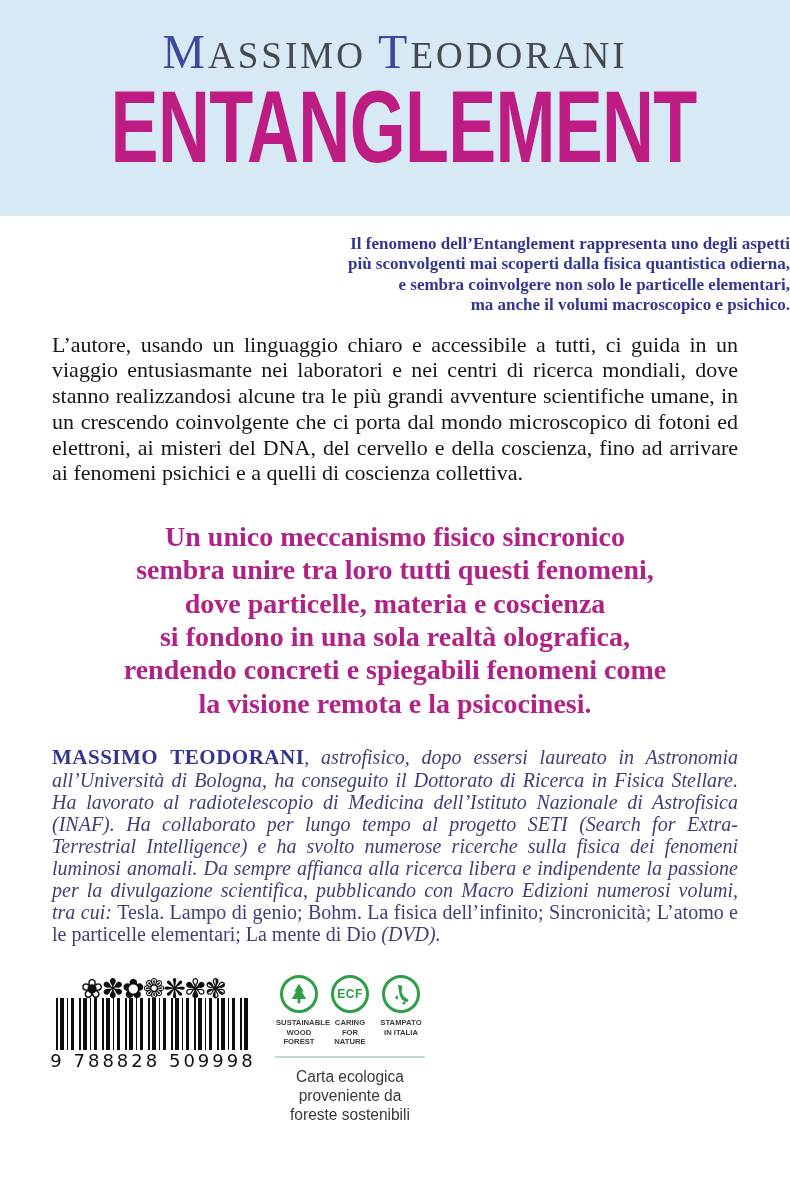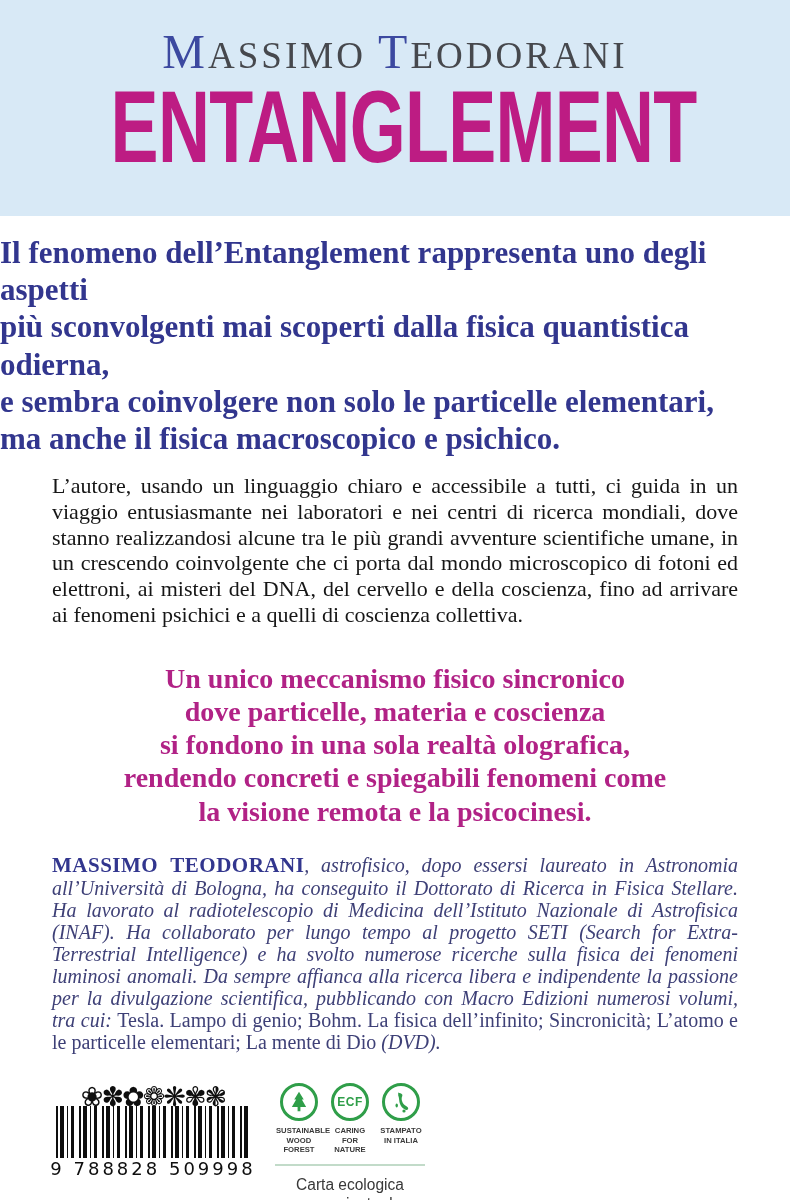--- a/index.html
+++ b/index.html
@@ -19,22 +19,22 @@
   .title {
     margin-top:0px; line-height:1;
     font-family:"Liberation Sans", sans-serif; font-weight:bold;
     font-size:100px; letter-spacing:-1px; color:#bd1c83;
     transform:scale(0.72,1.02); transform-origin:50% 45%;
     white-space:nowrap;
   }
 
   
   .lead {
-    margin-top:18px; text-align:left; font-weight:bold;
-    font-size:31px; line-height:1.2; color:#32368e;
+    margin-top:18px; text-align:right; font-weight:bold;
+    font-size:17px; line-height:1.2; color:#32368e;
   }
   .desc {
     margin:16px 52px 14px; text-align:justify;
     font-size:22px; line-height:1.17; color:#161616;
   }
   .synopsis {
     margin-top:34px; text-align:center; font-weight:bold;
     font-size:28px; line-height:1.19; color:#b12286;
   }
   .bio {
@@ -110,27 +110,28 @@
 
   <header class="header">
     <div class="author"><span class="seg-initial">M</span><span class="seg-caps">ASSIMO </span><span class="seg-initial">T</span><span class="seg-caps">EODORANI</span></div>
     <h1 class="title">ENTANGLEMENT</h1>
   </header>
 
   <div class="lead">
       <div>Il fenomeno dell’Entanglement rappresenta uno degli aspetti</div>
       <div>più sconvolgenti mai scoperti dalla fisica quantistica odierna,</div>
       <div>e sembra coinvolgere non solo le particelle elementari,</div>
-      <div>ma anche il fisica macroscopico e psichico.</div>
+      <div>ma anche il volumi macroscopico e psichico.</div>
     </div>
 
   <p class="desc">L’autore, usando un linguaggio chiaro e accessibile a tutti, ci guida in un viaggio entusiasmante nei laboratori e nei centri di ricerca mondiali, dove stanno realizzandosi alcune tra le più grandi avventure scientifiche umane, in un crescendo coinvolgente che ci porta dal mondo microscopico di fotoni ed elettroni, ai misteri del DNA, del cervello e della coscienza, fino ad arrivare ai fenomeni psichici e a quelli di coscienza collettiva.</p>
 
   <div class="synopsis">
       <div>Un unico meccanismo fisico sincronico</div>
+      <div>sembra unire tra loro tutti questi fenomeni,</div>
       <div>dove particelle, materia e coscienza</div>
       <div>si fondono in una sola realtà olografica,</div>
       <div>rendendo concreti e spiegabili fenomeni come</div>
       <div>la visione remota e la psicocinesi.</div>
     </div>
 
   <p class="bio"><span class="seg-name">MASSIMO TEODORANI</span><span class="seg-italic">, astrofisico, dopo essersi laureato in Astronomia all’Università di Bologna, ha conseguito il Dottorato di Ricerca in Fisica Stellare. Ha lavorato al radiotelescopio di Medicina dell’Istituto Nazionale di Astrofisica (INAF). Ha collaborato per lungo tempo al progetto SETI (Search for Extra-Terrestrial Intelligence) e ha svolto numerose ricerche sulla fisica dei fenomeni luminosi anomali. Da sempre affianca alla ricerca libera e indipendente la passione per la divulgazione scientifica, pubblicando con Macro Edizioni numerosi volumi, tra cui: </span><span class="seg-roman">Tesla. Lampo di genio; Bohm. La fisica dell’infinito; Sincronicità; L’atomo e le particelle elementari; La mente di Dio </span><span class="seg-italic">(DVD).</span></p>
 
   <div class="bottom-row">
 

